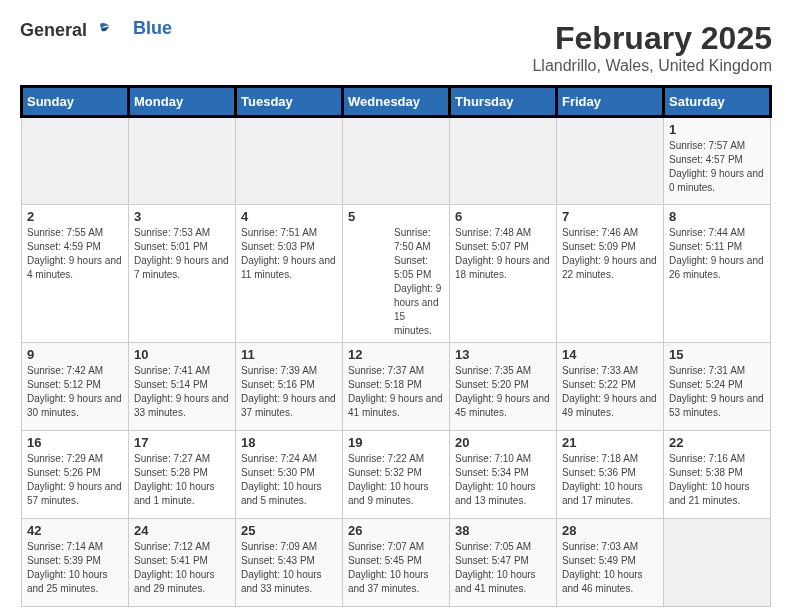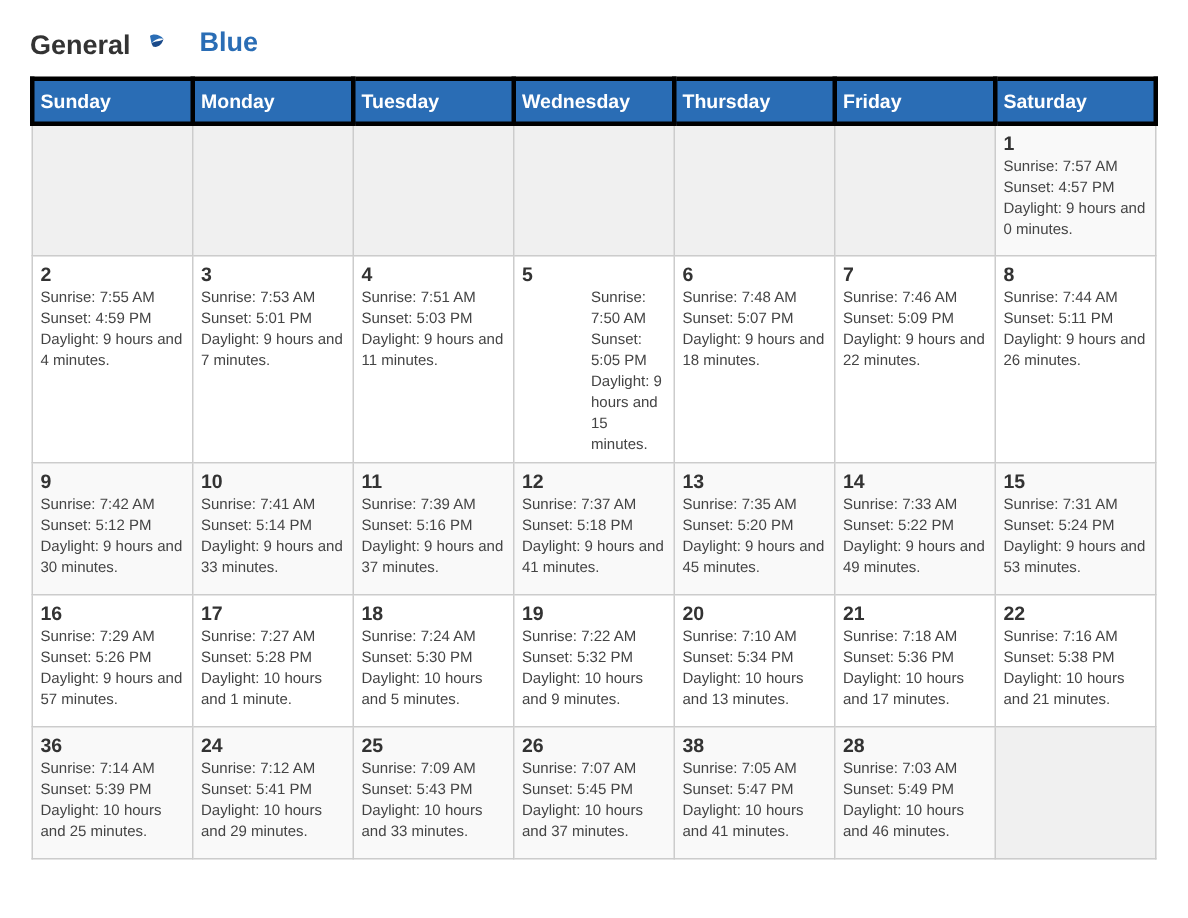--- a/index.html
+++ b/index.html
@@ -84,20 +84,24 @@
       <div style="display:flex;align-items:center;">
         <span style="font-size:18px;font-weight:bold;color:#333;">General</span>
         <svg width="22" height="18" viewBox="0 0 22 18" style="margin-left:2px;">
           <path d="M11 2 C13 0 18 1 20 4 C16 3 14 5 12 7 L11 2Z" fill="#2a6db5"></path>
           <path d="M12 7 C14 5 18 6 20 4 C19 8 16 10 13 9Z" fill="#1a4a8a"></path>
         </svg>
       </div>
       <span style="font-size:18px;font-weight:bold;color:#2a6db5;margin-top:-4px;margin-left:22px;">Blue</span>
     </div>
   </div>
+  <div class="title-area">
+    <div class="calendar-title">February 2025</div>
+    <div class="calendar-subtitle">Llandrillo, Wales, United Kingdom</div>
+  </div>
 </div>
 
 <table>
   <thead>
     <tr>
     <th>Sunday</th>
         <th>Monday</th>
         <th>Tuesday</th>
         <th>Wednesday</th>
         <th>Thursday</th>
@@ -247,21 +251,21 @@
         </td>
         <td>
           <span class="day-number">22</span>
           <div class="day-info" style="white-space: pre-line;">Sunrise: 7:16 AM
 Sunset: 5:38 PM
 Daylight: 10 hours and 21 minutes.</div>
         </td>
       </tr>
       <tr>
         <td>
-          <span class="day-number">36</span>
+          <span class="day-number">42</span>
           <div class="day-info" style="white-space: pre-line;">Sunrise: 7:14 AM
 Sunset: 5:39 PM
 Daylight: 10 hours and 25 minutes.</div>
         </td>
         <td>
           <span class="day-number">24</span>
           <div class="day-info" style="white-space: pre-line;">Sunrise: 7:12 AM
 Sunset: 5:41 PM
 Daylight: 10 hours and 29 minutes.</div>
         </td>

